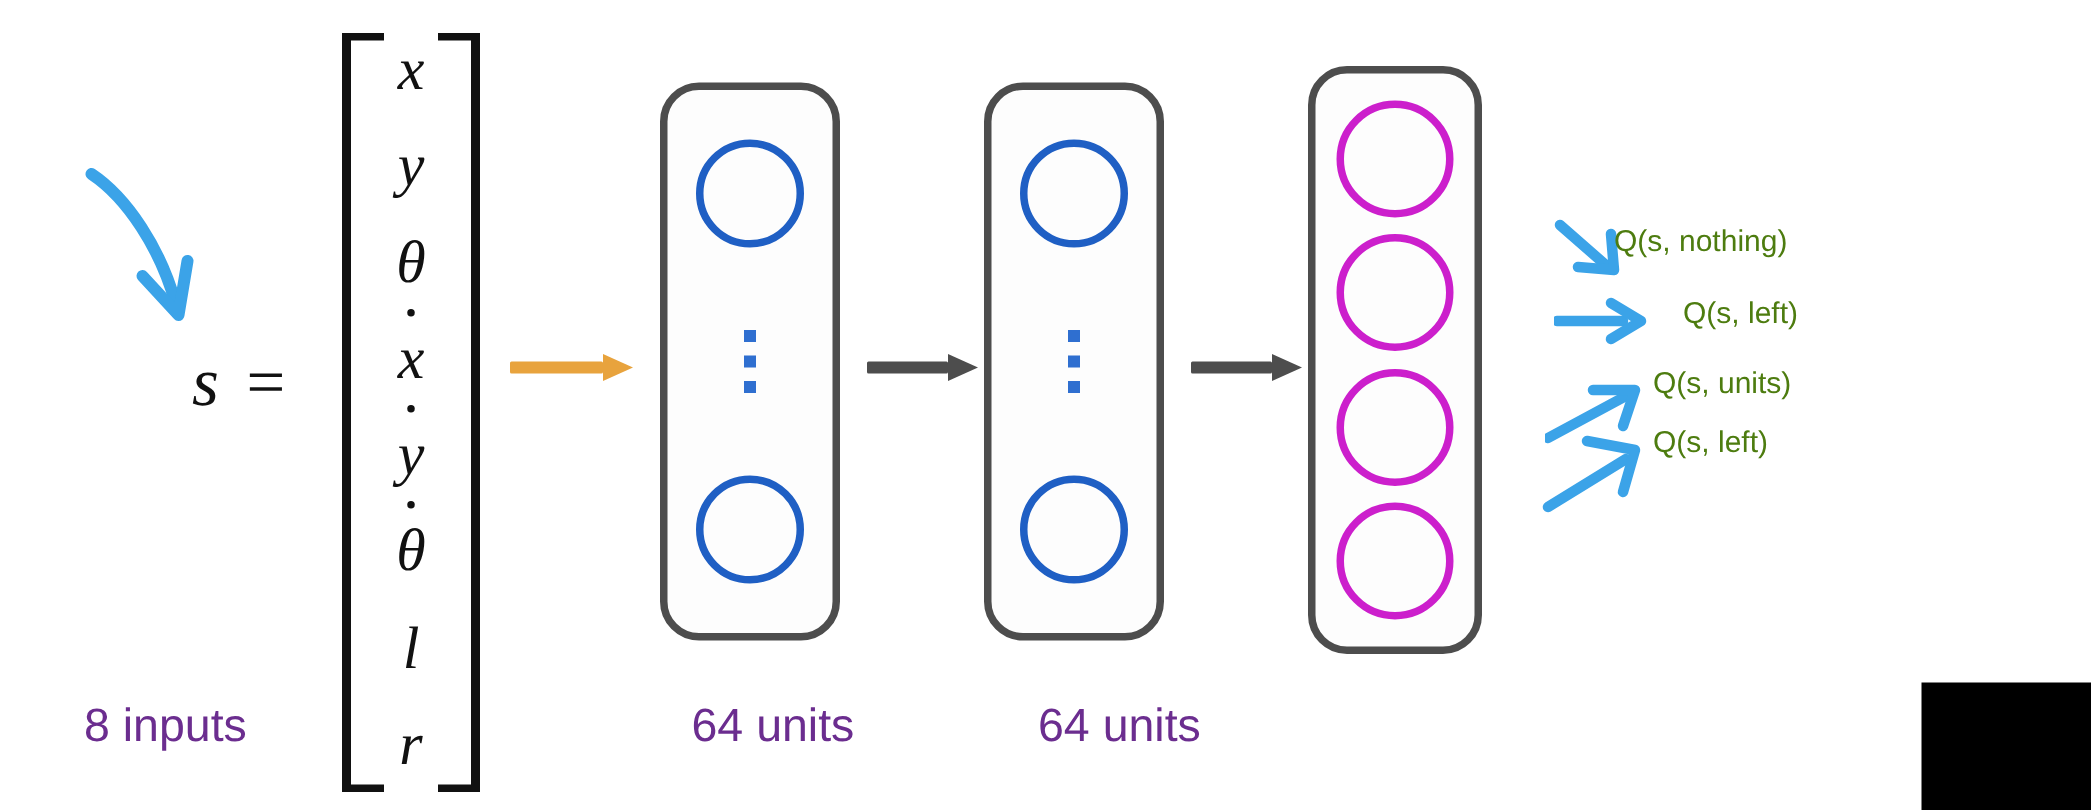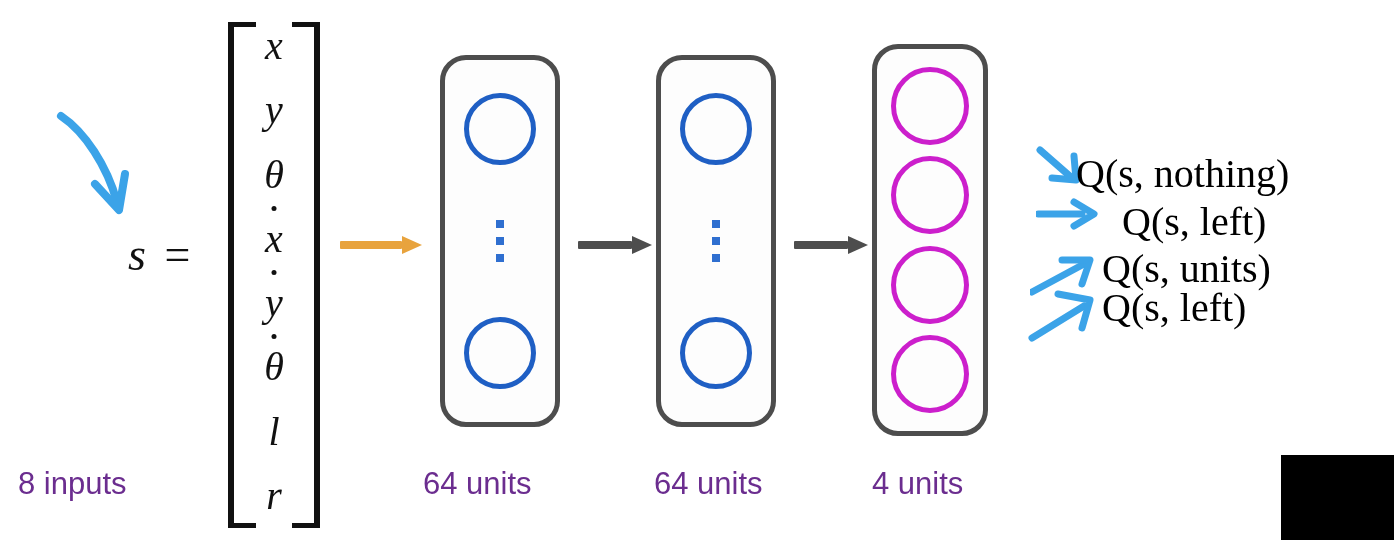--- a/index.html
+++ b/index.html
@@ -145,28 +145,29 @@
     background: #2f6fd0;
   }
 
   
   .caption {
     position: absolute;
     font-family: "Liberation Sans", sans-serif;
     font-size: 31px;
     color: #6b2d8f;
     white-space: nowrap;
+    margin-left: 38px;
   }
 
   
   .qlabel {
     position: absolute;
-    font-family: Liberation Serif, serif;
-    font-size: 40px;
-    color: #000000;
+    font-family: Liberation Sans, sans-serif;
+    font-size: 20px;
+    color: #4d7c0f;
     white-space: nowrap;
   }
   .out-arrow {
     position: absolute;
   }
 
   
   .corner-block {
     position: absolute;
     left: 1281px;
@@ -285,17 +286,16 @@
   </svg>
 
   <div class="qlabel" style="left:1076px; top:150px;">Q(s, nothing)</div>
   <div class="qlabel" style="left:1122px; top:198px;">Q(s, left)</div>
   <div class="qlabel" style="left:1102px; top:245px;">Q(s, units)</div>
   <div class="qlabel" style="left:1102px; top:284px;">Q(s, left)</div>
 
   <div class="caption" style="left:18px; top:466px;">8 inputs</div>
   <div class="caption" style="left:423px; top:466px;">64 units</div>
   <div class="caption" style="left:654px; top:466px;">64 units</div>
-  <div class="caption" style="left:872px; top:466px;">4 units</div>
 
   <div class="corner-block"></div>
 
 </div>
 
 </body></html>

